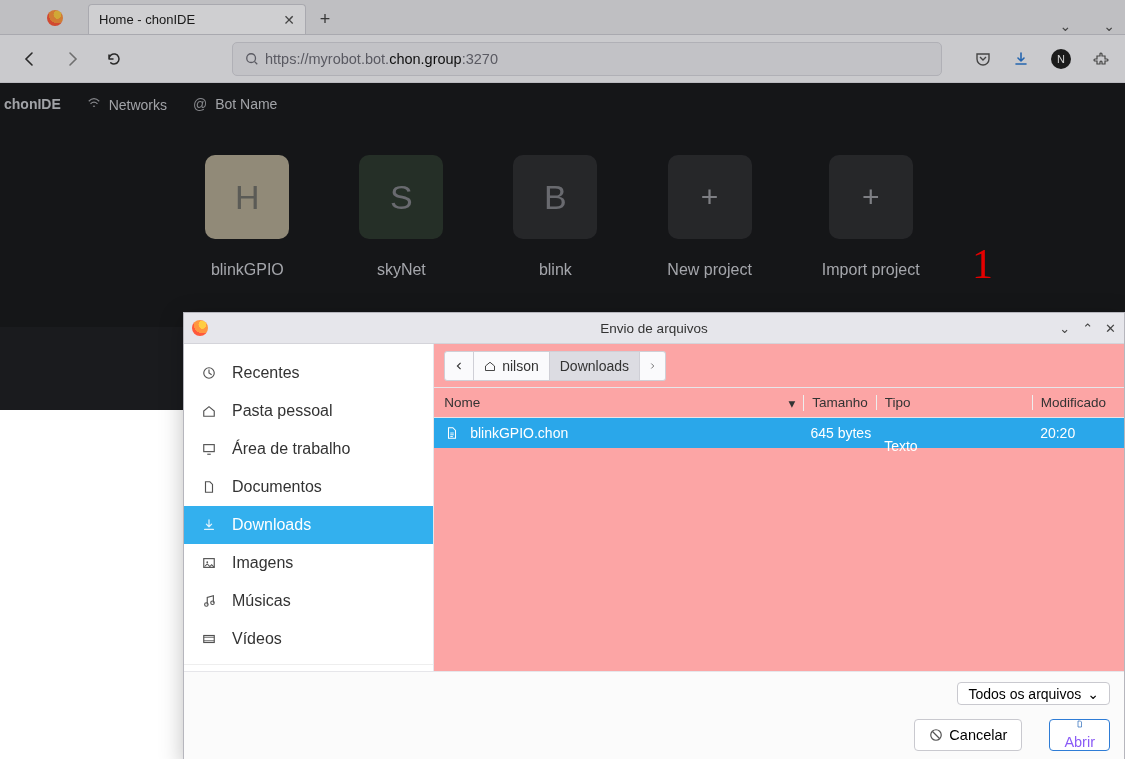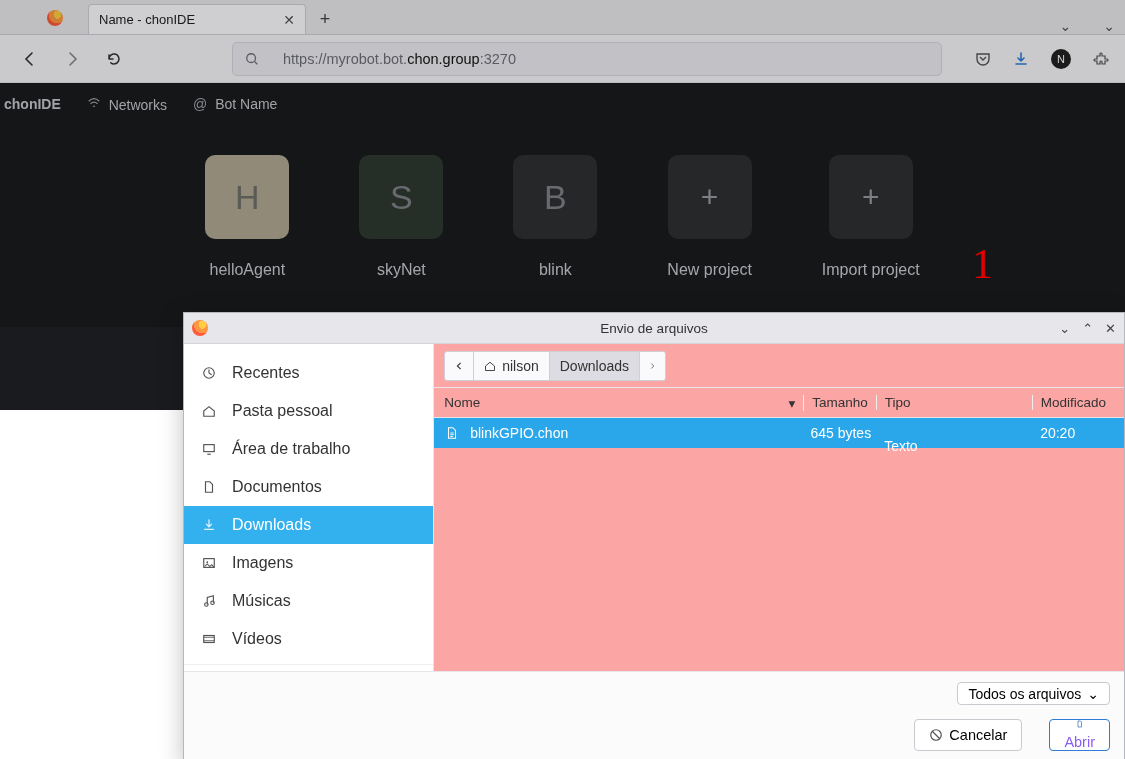--- a/index.html
+++ b/index.html
@@ -9,21 +9,21 @@
   .tabstrip { height: 35px; background: #e9e9ed; border-bottom: 1px solid #cfcfd6; display: flex; align-items: flex-end; padding-left: 46px; position: relative; }
   .ff-logo { position: absolute; left: 47px; top: 10px; width: 16px; height: 16px; border-radius: 50%; background: radial-gradient(circle at 65% 30%, #ffce42 0 25%, #ff9640 26% 55%, #ff5a3c 56% 100%); }
   .tab { margin-left: 42px; height: 30px; min-width: 218px; background: #fdfdff; border: 1px solid #cfcfd6; border-bottom: none; border-radius: 4px 4px 0 0; display: flex; align-items: center; padding: 0 10px; font-size: 13px; color: #222; position: relative; }
   .tab .close { margin-left: auto; font-size: 14px; color: #555; }
   .newtab { width: 30px; height: 30px; display: flex; align-items: center; justify-content: center; font-size: 18px; color: #444; margin-left: 4px; }
   .tabstrip .rightctrls { margin-left: auto; display: flex; gap: 32px; padding-right: 10px; align-items: center; color: #555; font-size: 14px; }
 
   
   .navbar { height: 48px; background: #f7f7fb; border-bottom: 1px solid #e3e3e9; display: flex; align-items: center; padding: 0 16px; gap: 14px; }
   .navbtn { width: 28px; height: 28px; display: flex; align-items: center; justify-content: center; color: #4a4a4f; font-size: 16px; border-radius: 4px; }
-  .urlbar { flex: 0 0 710px; margin-left: 90px; height: 34px; background: #ededf2; border: 1px solid #d7d7de; border-radius: 5px; display: flex; align-items: center; padding: 0 12px; font-size: 14.5px; color: #6e6e78; gap: 24px; }
+  .urlbar { flex: 0 0 710px; margin-left: 90px; height: 34px; background: #ededf2; border: 1px solid #d7d7de; border-radius: 5px; display: flex; align-items: center; padding: 0 12px; font-size: 14.5px; color: #6e6e78; gap: 6px; }
   .urlbar .https { color: #6e6e78; }
   .urlbar .domain { color: #111; }
   .navright { margin-left: auto; display: flex; gap: 22px; align-items: center; color: #4a4a4f; }
   .navright .dl { color: #2e7cd6; }
   .navright .avatar { width: 20px; height: 20px; border-radius: 50%; background: #222; color: #fff; font-size: 11px; display: flex; align-items: center; justify-content: center; }
 
   
   .app { position: relative; }
   .apptop { height: 42px; background: #1a1b1e; display: flex; align-items: center; padding: 0 4px; gap: 26px; font-size: 14px; color: #c5c7cc; }
   .apptop .brand { font-weight: 600; }
@@ -89,21 +89,21 @@
   .btn.primary { border-color: #2e7cd6; color: #8b5cf6; flex-direction: column; }
 
   svg { display: block; }
 </style>
 </head>
 <body>
 
 <div class="tabstrip">
   <div class="ff-logo"></div>
   <div class="tab">
-    <span>Name - chonIDE</span>
+    <span>Home - chonIDE</span>
     <span class="close">✕</span>
   </div>
   <div class="newtab">+</div>
   <div class="rightctrls">
     <span>⌄</span>
     <span>⌄</span>
   </div>
 </div>
 
 <div class="navbar">
@@ -165,21 +165,21 @@
     </span>
     <span>
       <span class="atico">@</span>
       <span>Bot Name</span>
     </span>
   </div>
   <div class="darkbody">
     <div class="cards" id="cards-container">
         <div class="carditem">
     <div class="card h">H</div>
-    <div class="cardlabel">helloAgent</div>
+    <div class="cardlabel">blinkGPIO</div>
         </div>
         <div class="carditem">
     <div class="card s">S</div>
     <div class="cardlabel">skyNet</div>
         </div>
         <div class="carditem">
     <div class="card b">B</div>
     <div class="cardlabel">blink</div>
         </div>
         <div class="carditem">

